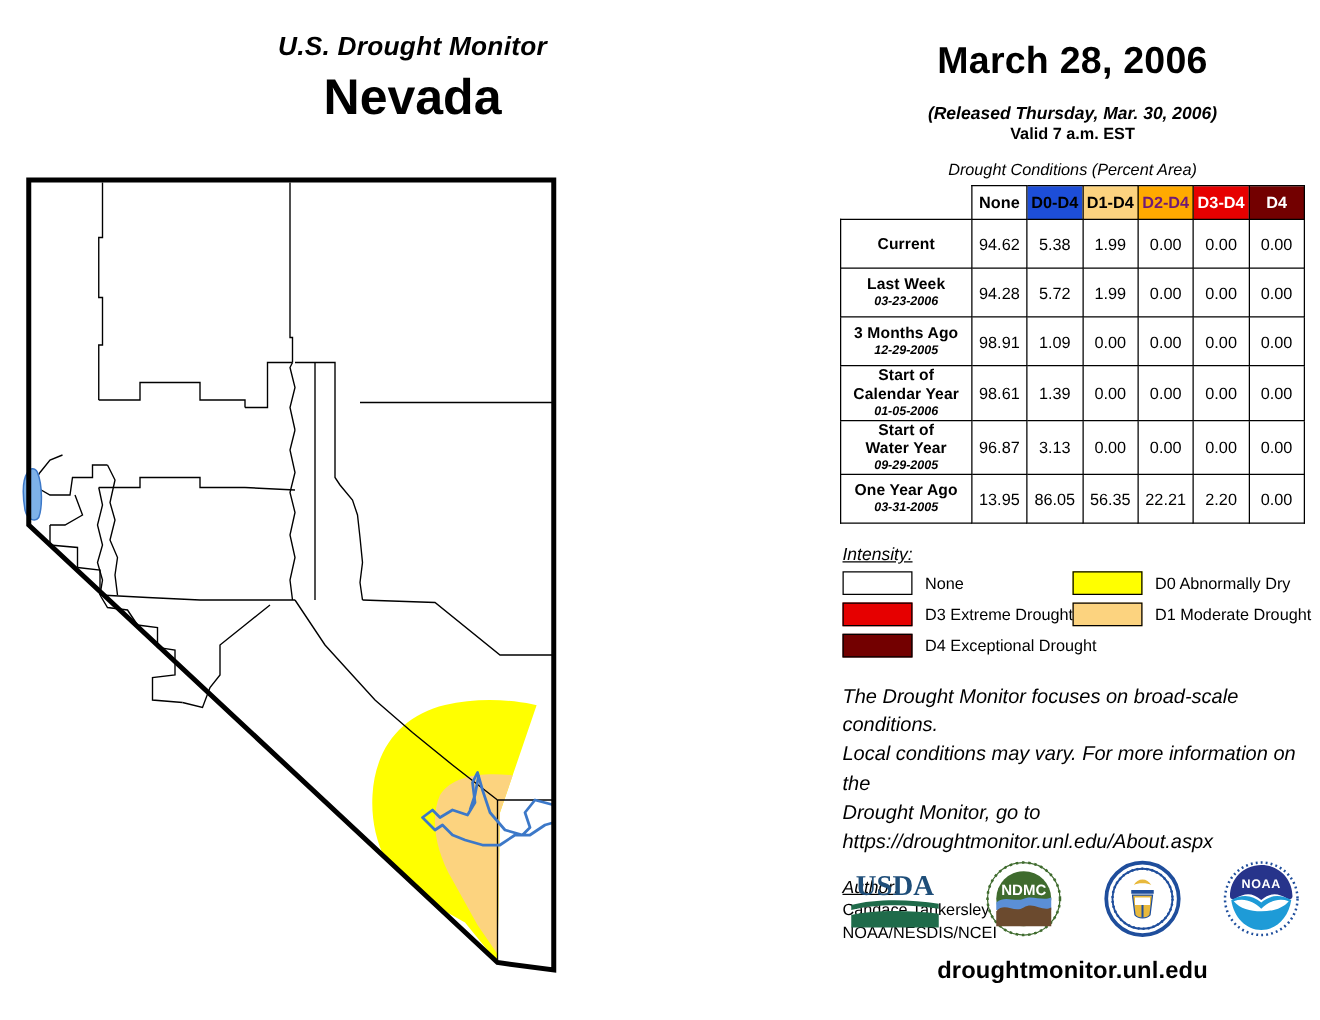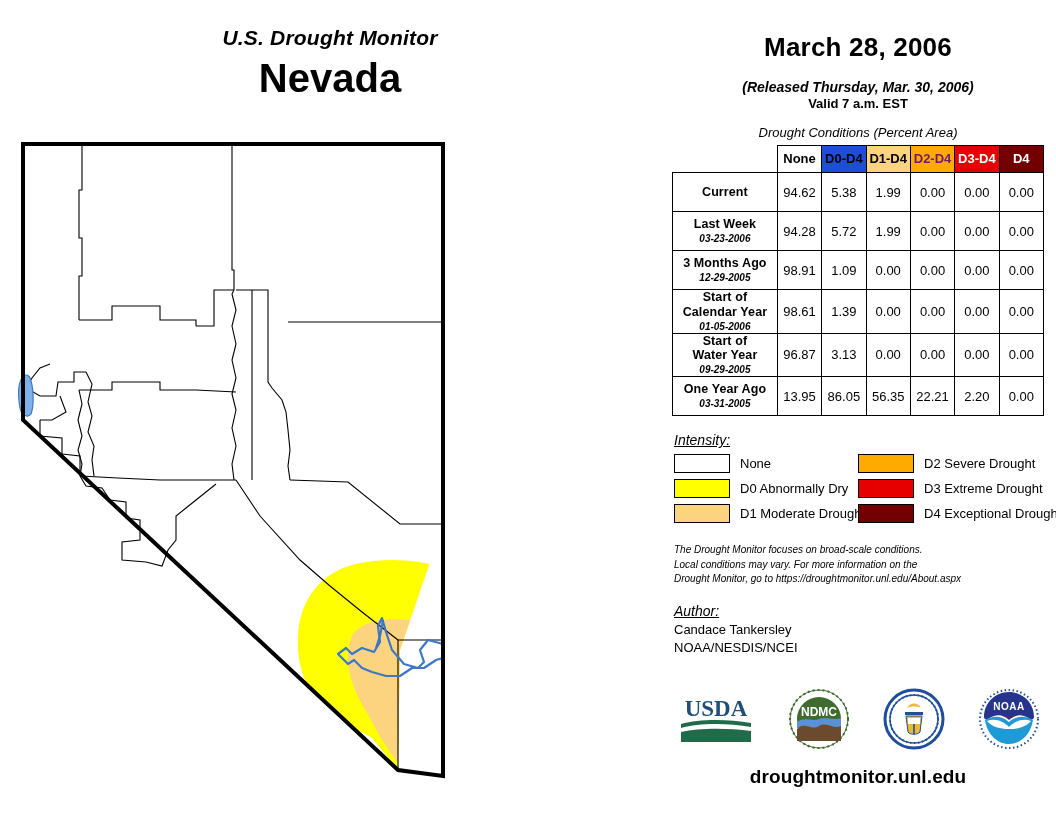--- a/index.html
+++ b/index.html
@@ -25,21 +25,21 @@
   #map-state-title {
     font-size: 40px; font-weight: bold; line-height: 1.15; margin-top: 6px;
   }
 
   #map-svg { position: absolute; left: 0; top: 120px; }
 
   
   #info-panel { position: absolute; left: 660px; top: 0; width: 396px; height: 816px; }
 
   #date-block { text-align: center; padding-top: 32px; }
-  #release-date { font-size: 26px; font-weight: bold; letter-spacing: .2px; }
+  #release-date { font-size: 30px; font-weight: bold; letter-spacing: .2px; }
   #released-line { font-size: 14px; font-weight: bold; font-style: italic; margin-top: 16px; }
   #valid-line { font-size: 13px; font-weight: bold; margin-top: 1px; }
 
   #table-caption {
     text-align: center; font-size: 13px; font-style: italic;
     margin-top: 14px; margin-bottom: 5px;
   }
 
   
   #stats-table {
@@ -88,21 +88,21 @@
   }
   .legend-grid { display: grid; grid-template-columns: 184px 190px; row-gap: 6px; }
   .legend-item { display: flex; align-items: center; }
   .swatch {
     width: 56px; height: 19px; border: 1px solid #000; flex: 0 0 auto;
   }
   .legend-text { font-size: 13px; margin-left: 10px; white-space: nowrap; }
 
   
   #disclaimer {
-    margin: 20px 0 0 14px; font-size: 10px; font-style: italic; line-height: 1.45;
+    margin: 20px 0 0 14px; font-size: 16px; font-style: italic; line-height: 1.45;
   }
   #author-section { margin: 16px 0 0 14px; }
   #author-heading {
     font-size: 14px; font-style: italic; text-decoration: underline; margin-bottom: 2px;
   }
   .author-line { font-size: 13px; line-height: 1.4; }
 
   
   #logo-row {
     position: absolute; left: 0; top: 688px; width: 396px;
@@ -309,24 +309,20 @@
     </table>
 
     <div id="intensity-section">
       <div id="intensity-heading">Intensity:</div>
       <div class="legend-grid" id="legend-grid">
           <div class="legend-item">
             <span class="swatch" style="background: rgb(255, 255, 255);"></span>
             <span class="legend-text">None</span>
           </div>
           <div class="legend-item">
-            <span class="swatch" style="background: rgb(255, 170, 0);"></span>
-            <span class="legend-text">D2 Severe Drought</span>
-          </div>
-          <div class="legend-item">
             <span class="swatch" style="background: rgb(255, 255, 0);"></span>
             <span class="legend-text">D0 Abnormally Dry</span>
           </div>
           <div class="legend-item">
             <span class="swatch" style="background: rgb(230, 0, 0);"></span>
             <span class="legend-text">D3 Extreme Drought</span>
           </div>
           <div class="legend-item">
             <span class="swatch" style="background: rgb(252, 211, 127);"></span>
             <span class="legend-text">D1 Moderate Drought</span>

